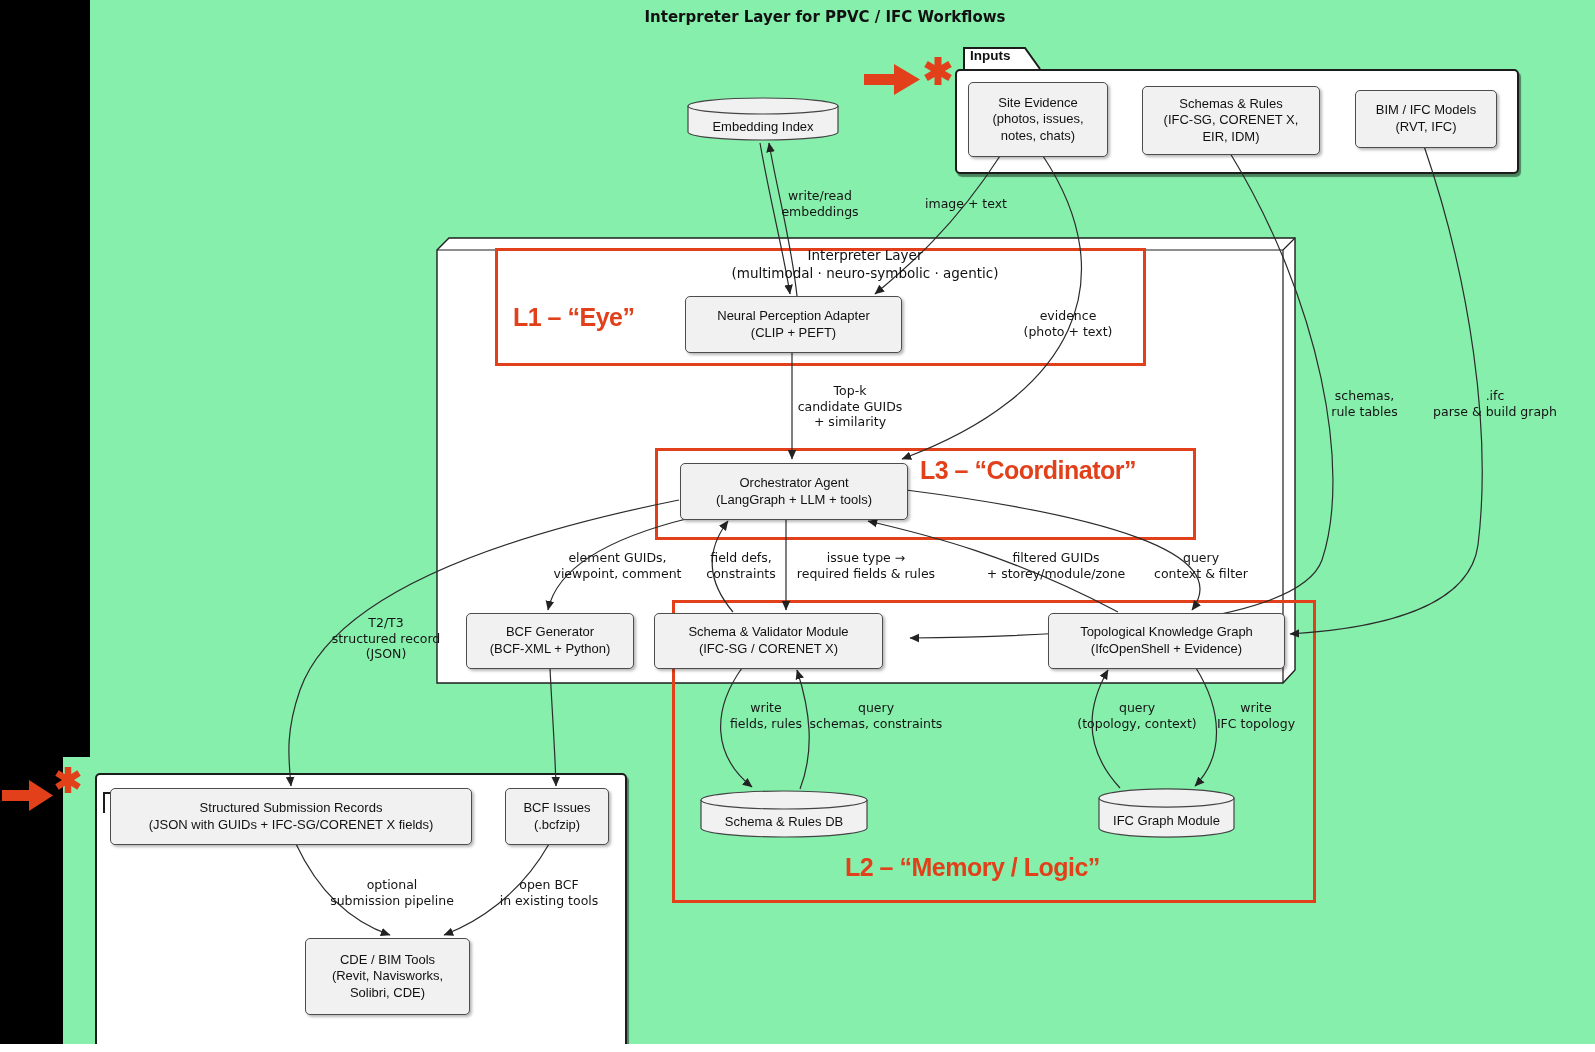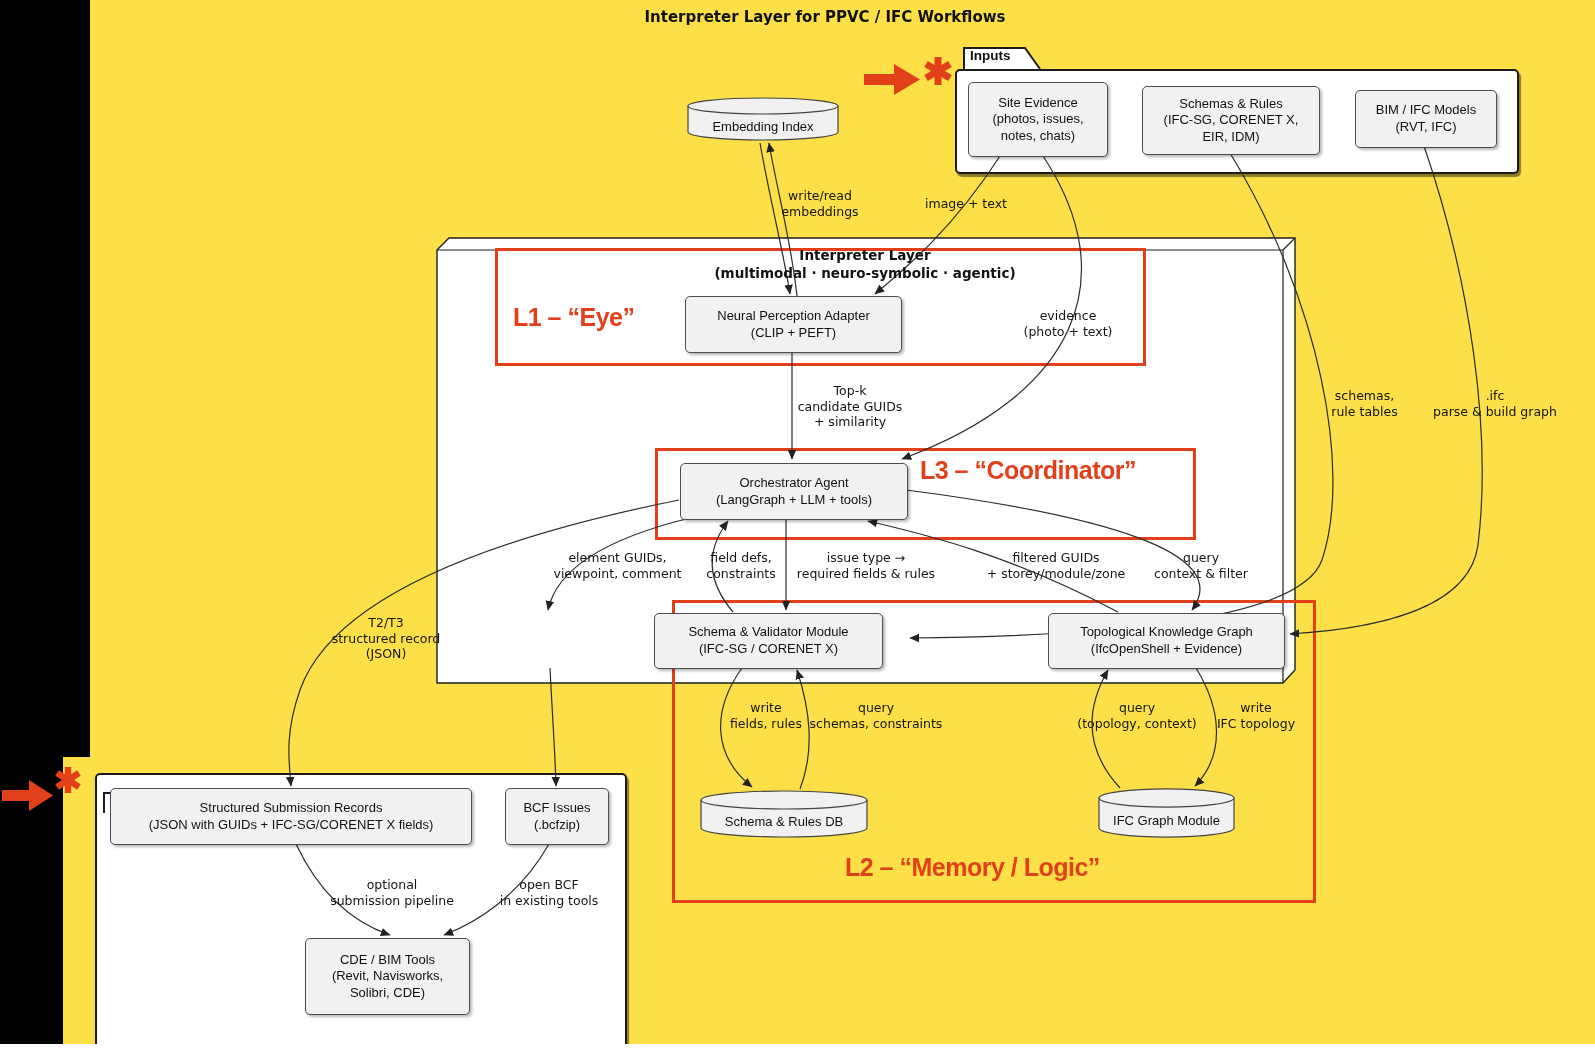--- a/index.html
+++ b/index.html
@@ -1,16 +1,16 @@
 <!DOCTYPE html>
 <html><head>
 <meta charset="utf-8">
 <style>
   html,body{margin:0;padding:0;background:#fff;}
-  #canvas{position:relative;width:1595px;height:1044px;background:#fde047;overflow:hidden;
+  #canvas{position:relative;width:1595px;height:1044px;background:#86efac;overflow:hidden;
           font-family:"DejaVu Sans",sans-serif;color:#111;}
   .abs{position:absolute;}
   .pre{white-space:pre-line;}.z1{z-index:1}.z2{z-index:2}
   
   .node{position:absolute;background:#f1f1f1;border:1px solid #4d4d4d;border-radius:5px;
         box-shadow:2px 2px 3px rgba(0,0,0,0.28);display:flex;align-items:center;justify-content:center;
         text-align:center;font-family:"Liberation Sans",sans-serif;font-size:13px;line-height:1.28;z-index:3;}
   
   .cyl{position:absolute;z-index:3;}
   .cyl svg{position:absolute;left:0;top:0;width:100%;height:100%;}
@@ -26,21 +26,21 @@
   
   .pkg-body{position:absolute;background:#fff;border:2px solid #1c1c1c;border-radius:5px;
             box-shadow:2px 3px 1px rgba(0,0,0,0.45);z-index:1;}
   .pkg-tab{position:absolute;z-index:3;margin-left:8px;}
   .pkg-tab svg{position:absolute;left:0;top:0;width:100%;height:100%;}
   .pkg-tab .txt{position:absolute;left:7px;top:1px;font-family:"Liberation Sans",sans-serif;
                 font-weight:bold;font-size:13.5px;}
   .title{position:absolute;left:450px;top:8px;width:750px;text-align:center;
          font-weight:bold;font-size:15px;z-index:3;}
   .interp-title{position:absolute;left:640px;top:247px;width:450px;text-align:center;
-                font-weight:bold;font-size:13.5px;line-height:1.3;z-index:3;}
+                font-weight:normal;font-size:13.5px;line-height:1.3;z-index:3;}
   .blackbar{position:absolute;background:#000;z-index:0;}
   .annot{position:absolute;z-index:4;}
 </style>
 </head>
 <body>
 
 <div id="canvas">
 
   <div class="blackbar" style="left:0;top:0;width:90px;height:757px"></div>
   <div class="blackbar" style="left:0;top:757px;width:63px;height:295px"></div>
@@ -192,20 +192,24 @@
     <span class="txt pre">IFC Graph Module</span>
   </div>
 
   <div class="node" style="left:685px;top:296px;width:215px;height:55px">
     <span class="pre">Neural Perception Adapter
 (CLIP + PEFT)</span>
   </div>
   <div class="node" style="left:680px;top:463px;width:226px;height:55px">
     <span class="pre">Orchestrator Agent
 (LangGraph + LLM + tools)</span>
+  </div>
+  <div class="node" style="left:466px;top:613px;width:166px;height:54px">
+    <span class="pre">BCF Generator
+(BCF-XML + Python)</span>
   </div>
   <div class="node" style="left:654px;top:613px;width:227px;height:54px">
     <span class="pre">Schema &amp; Validator Module
 (IFC-SG / CORENET X)</span>
   </div>
   <div class="node" style="left:1048px;top:613px;width:235px;height:54px">
     <span class="pre">Topological Knowledge Graph
 (IfcOpenShell + Evidence)</span>
   </div>
 

